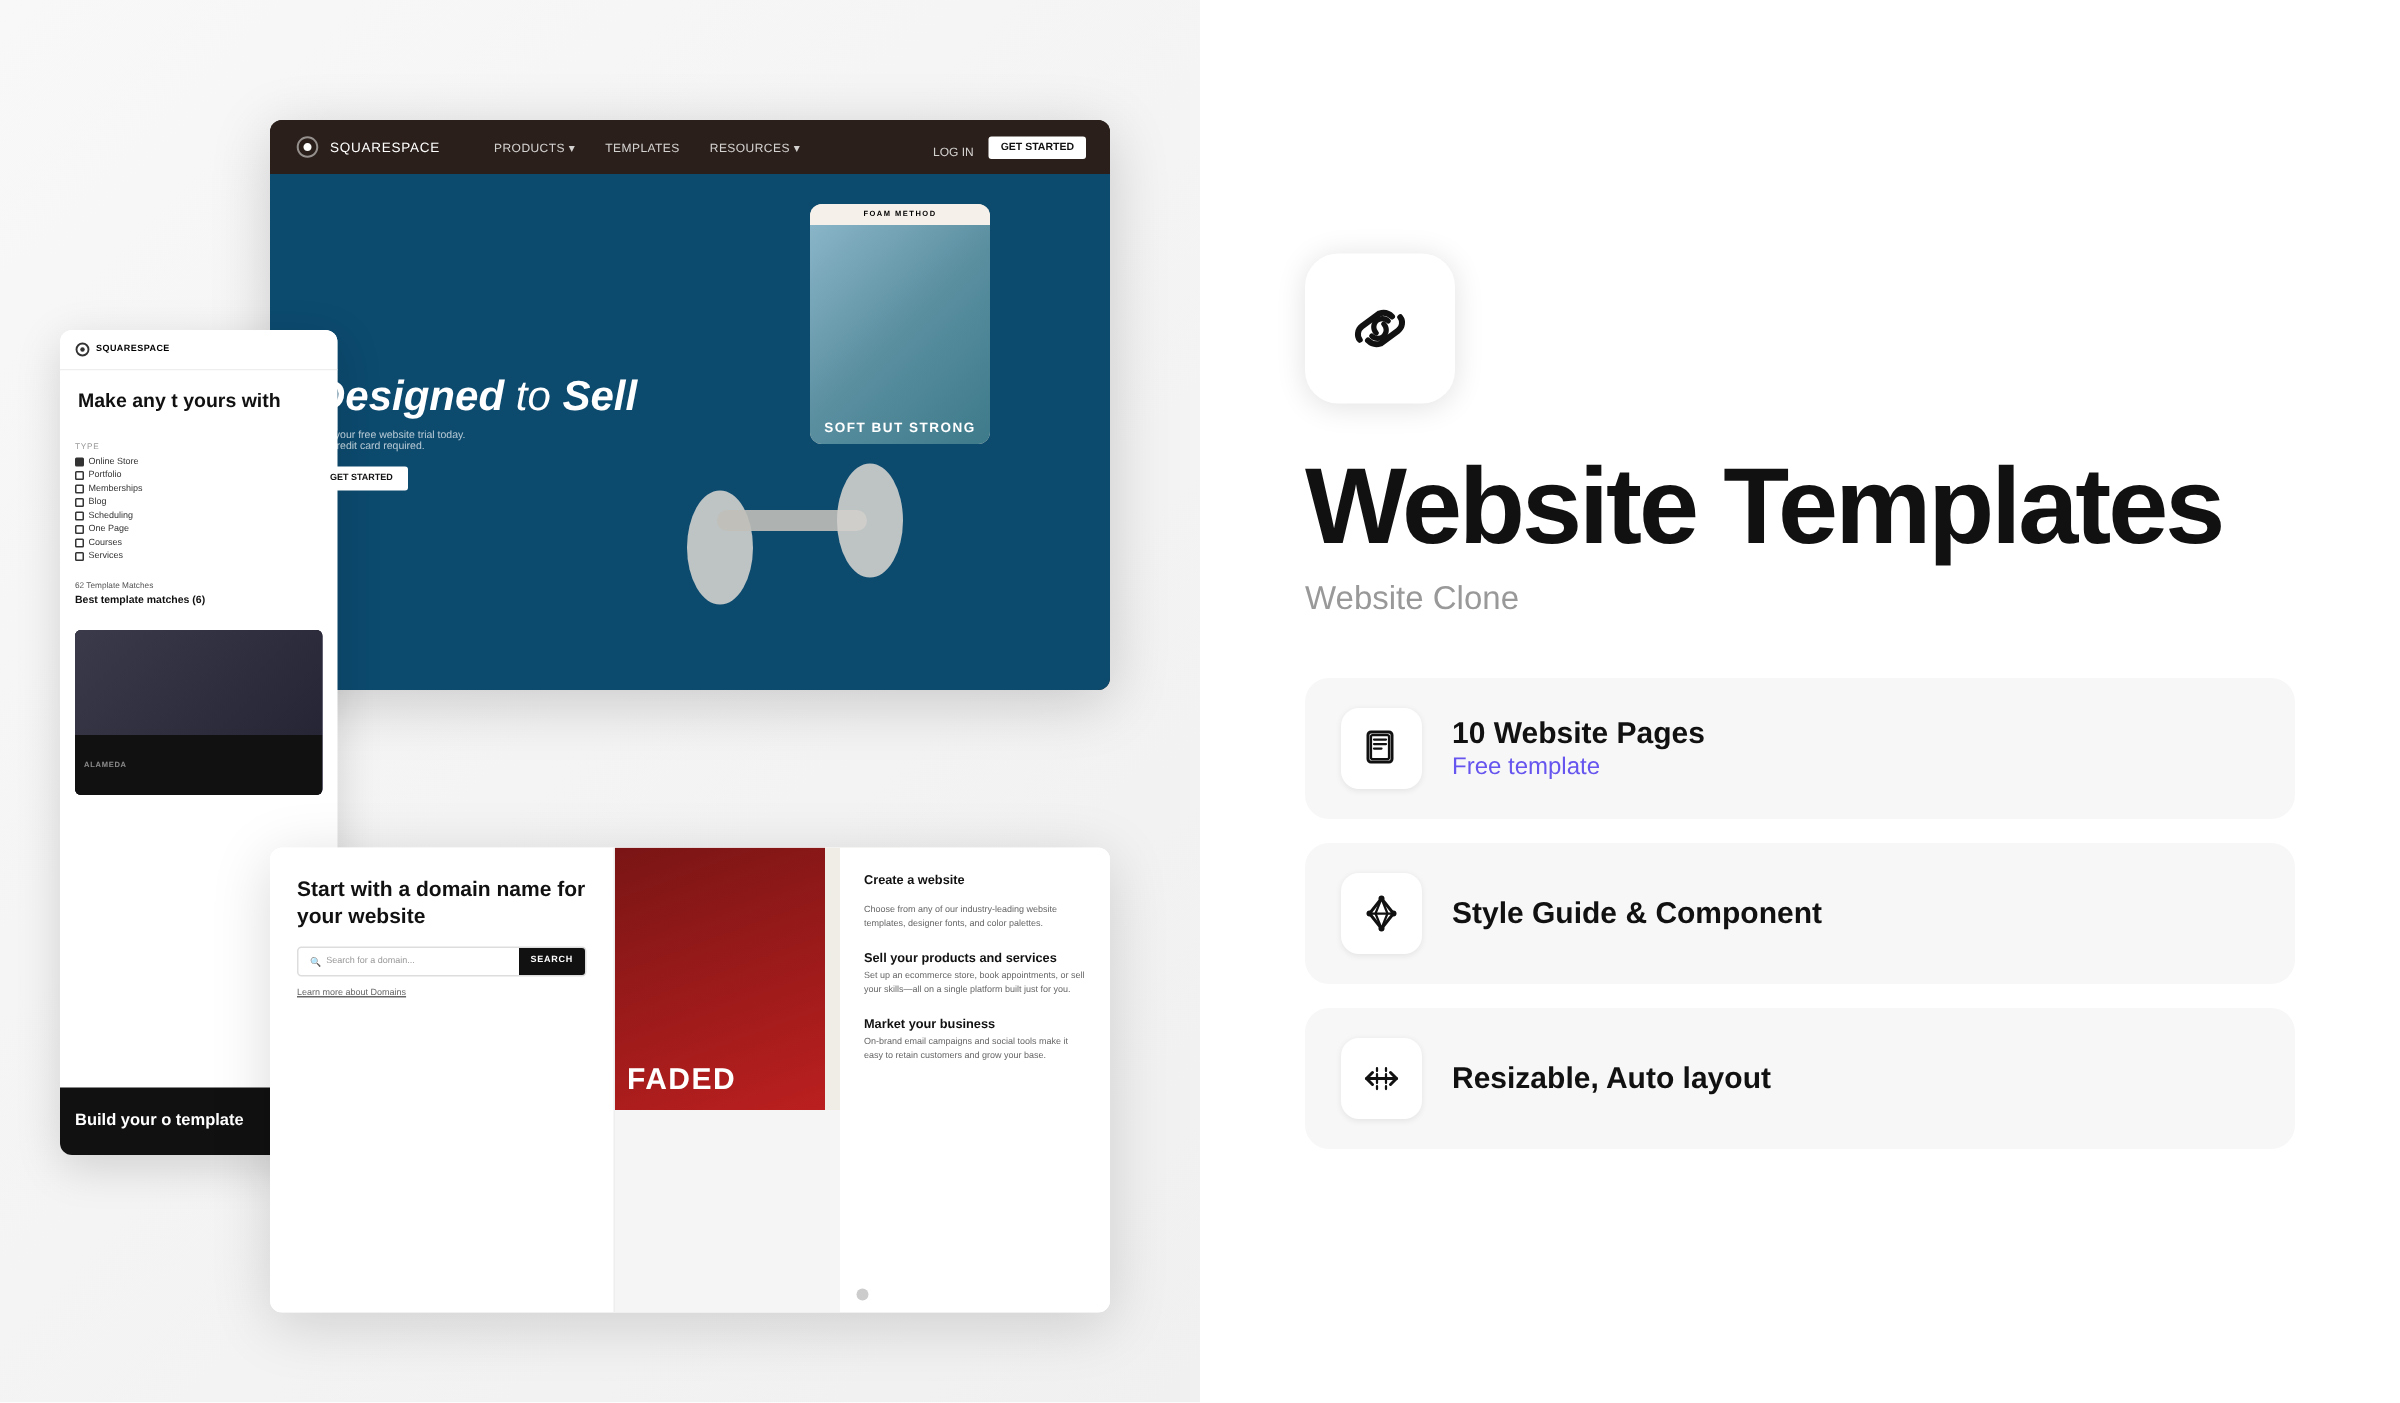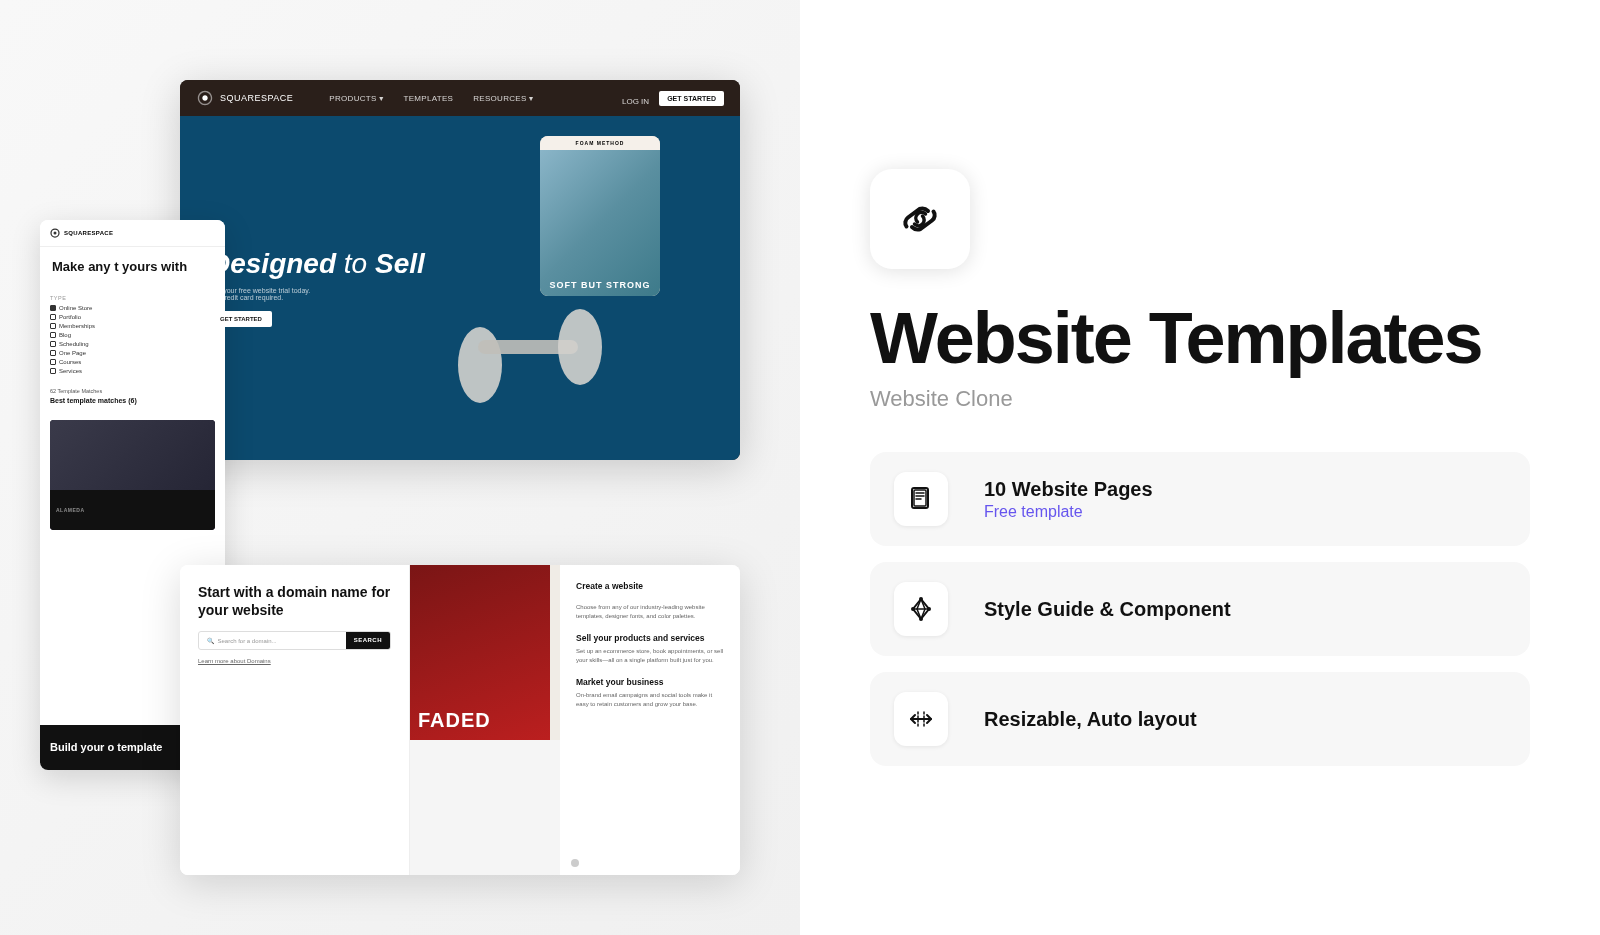--- a/index.html
+++ b/index.html
@@ -80,21 +80,21 @@
     .features-list {
       display: flex;
       flex-direction: column;
       gap: 16px;
       margin-top: 8px;
     }
 
     .feature-item {
       display: flex;
       align-items: center;
-      gap: 36px;
+      gap: 20px;
       background: #f7f7f7;
       border-radius: 16px;
       padding: 20px 24px;
     }
 
     .feature-icon-box {
       width: 54px;
       height: 54px;
       background: #ffffff;
       border-radius: 12px;

